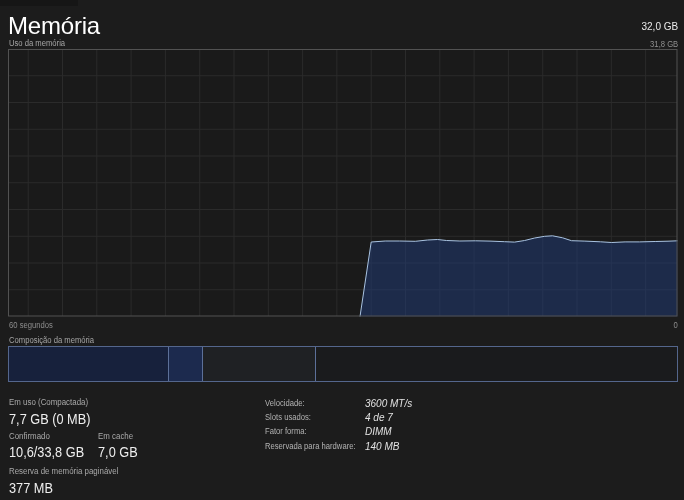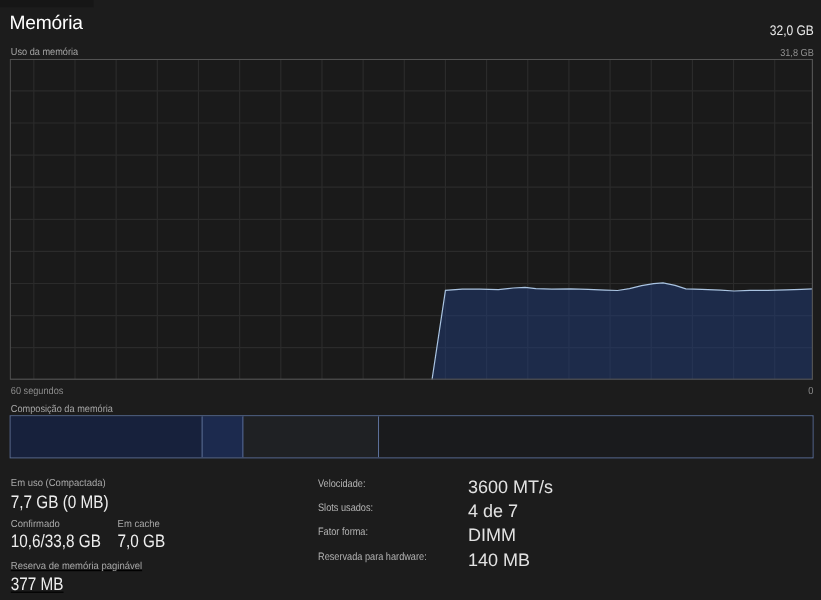--- a/index.html
+++ b/index.html
@@ -8,21 +8,21 @@
     background:#1c1c1c;
     font-family:"Liberation Sans","DejaVu Sans",sans-serif;
     -webkit-font-smoothing:antialiased;
     position:relative;
   }
   .app{position:absolute;inset:0;}
   .corner-shade{position:absolute;left:0;top:0;width:78px;height:6px;background:#161616;}
 
   .page-title{
     position:absolute;left:8px;top:9.5px;margin:0;
-    font-size:16px;font-weight:400;color:#ffffff;
+    font-size:24px;font-weight:400;color:#ffffff;
     letter-spacing:-0.2px;line-height:1.3;
   }
   .total-cap{
     position:absolute;right:6px;top:20px;
     font-size:11.5px;color:#e9e9e9;
     transform:scaleX(0.87);transform-origin:right center;
   }
   .sm{font-size:8.5px;transform:scaleX(0.9);}
   .graph-label{
     position:absolute;left:9px;top:38px;
@@ -56,30 +56,30 @@
   }
   .stat-value{
     font-size:15px;font-weight:400;color:#eeeeee;margin-top:2.5px;white-space:nowrap;
     transform:scaleX(0.85);transform-origin:left top;
   }
 
   .r1c1{left:9px;top:397px;}
   .r1c2{left:102px;top:397px;}
   .r2c1{left:9px;top:430.5px;}
   .r2c2{left:98px;top:430.5px;}
-  .r3c1{left:9px;top:466px;text-decoration:underline;}
+  .r3c1{left:9px;top:466px;}
   .r3c2{left:132px;top:466px;}
 
   .details{position:absolute;left:265px;top:398px;}
-  .detail-row{display:flex;margin-bottom:3.2px;gap:25px;}
+  .detail-row{display:flex;margin-bottom:3.2px;}
   .detail-label{
     width:100px;font-size:9px;color:#b3b3b3;white-space:nowrap;
     transform:scaleX(0.85);transform-origin:left top;flex:none;
   }
-  .detail-value{font-size:15px;color:#e2e2e2;white-space:nowrap;}
+  .detail-value{font-size:10px;color:#e2e2e2;white-space:nowrap;font-style:italic;}
 </style>
 </head>
 <body>
 
 <div class="app">
   <div class="corner-shade"></div>
 
   <h1 class="page-title">Memória</h1>
   <div class="total-cap">32,0 GB</div>
 

